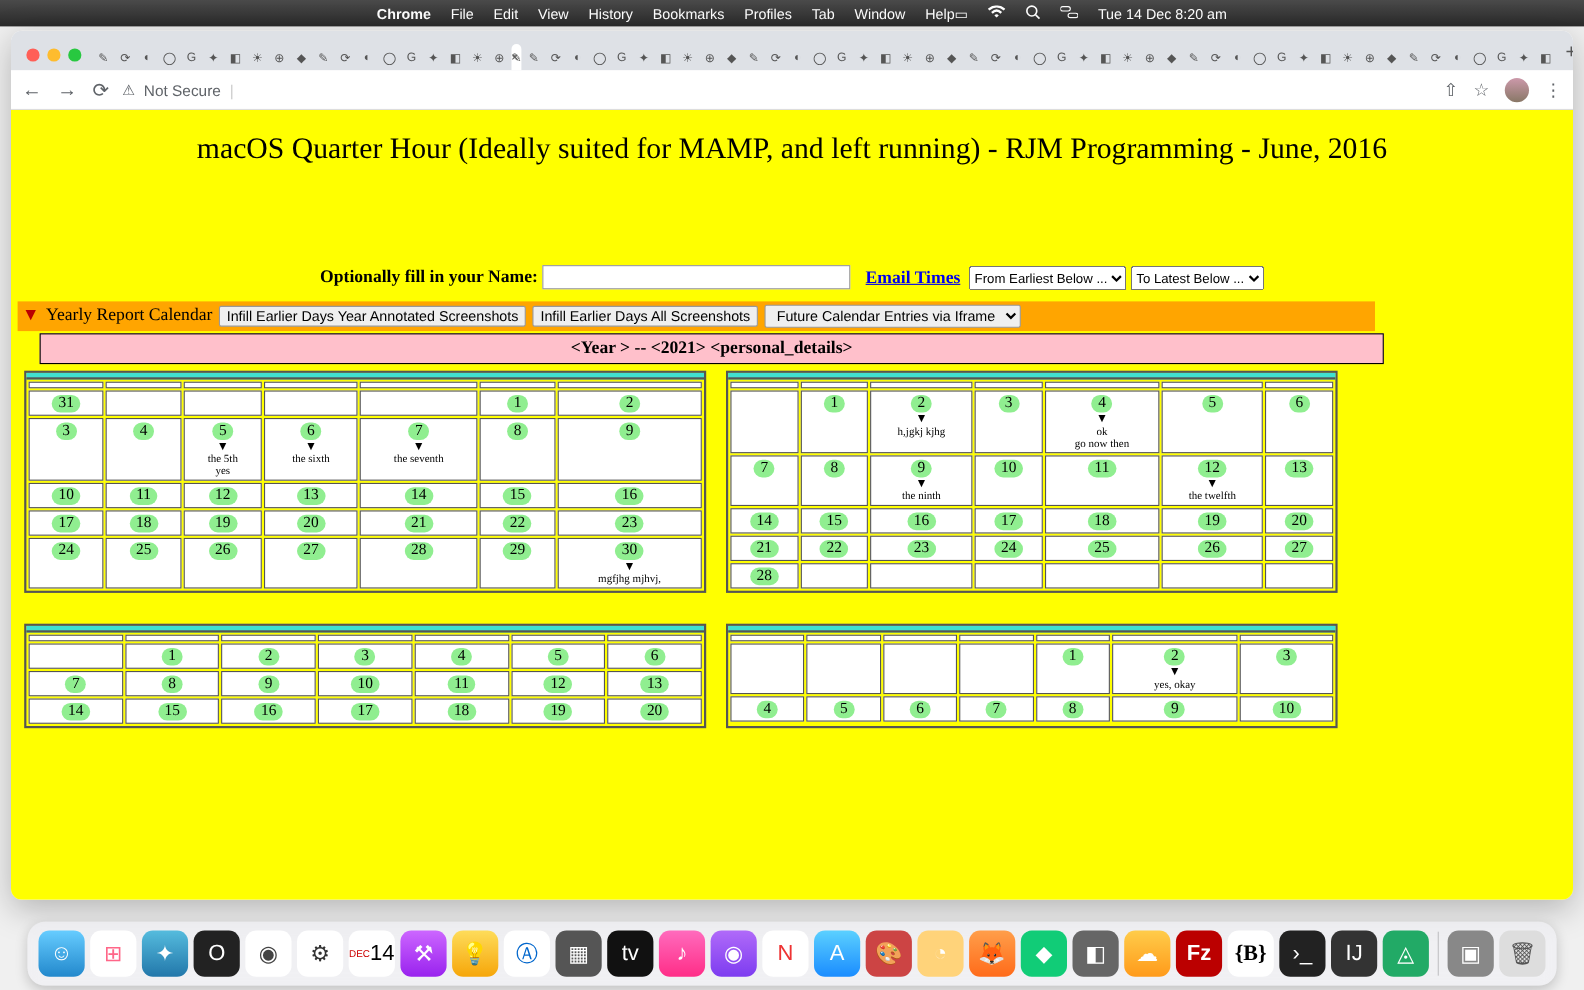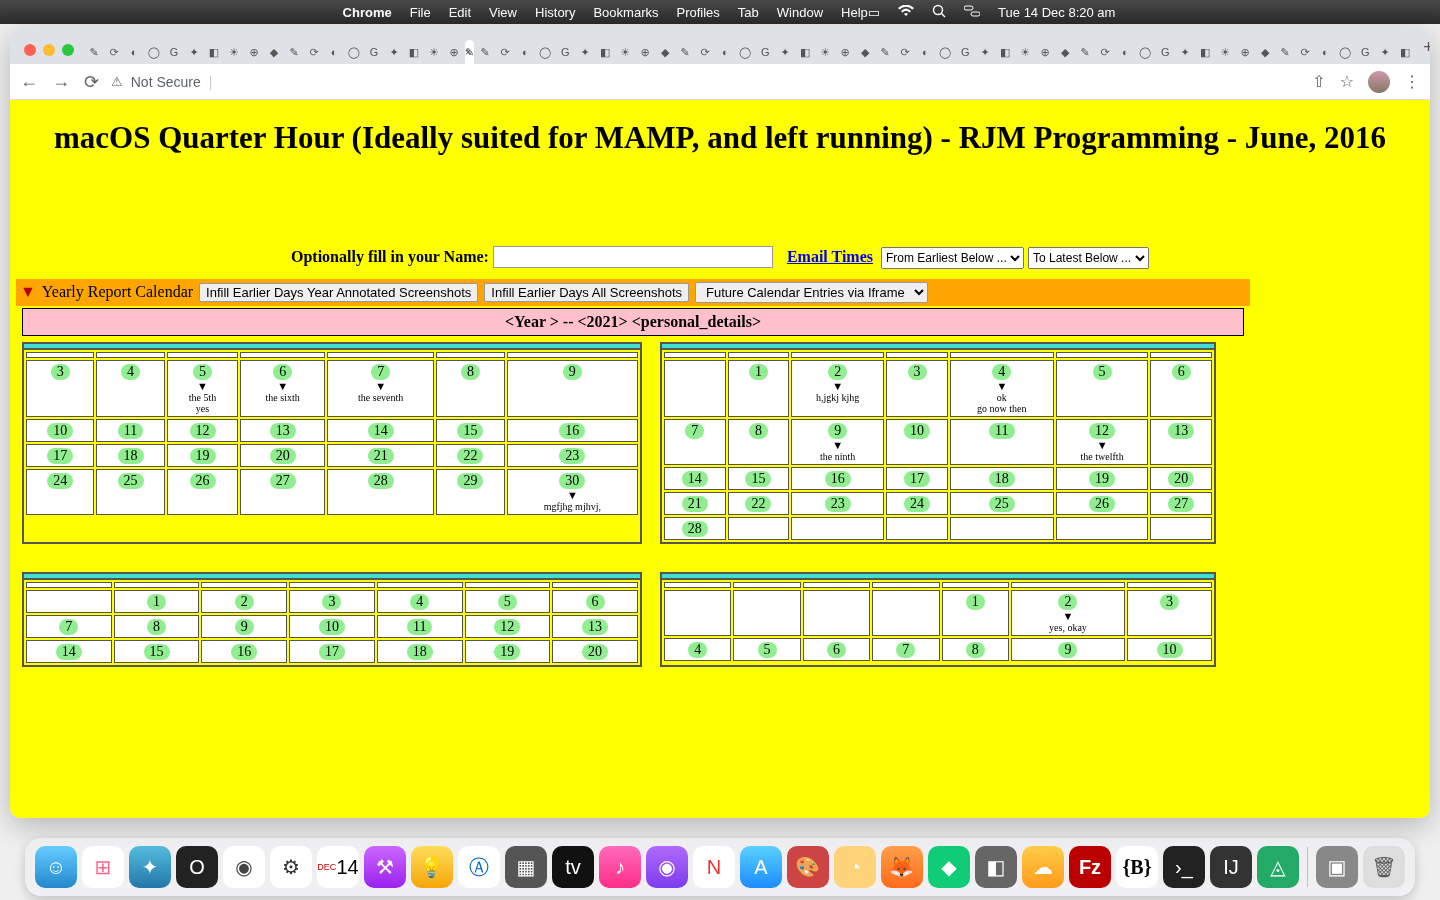--- a/index.html
+++ b/index.html
@@ -25,33 +25,33 @@
 .toolbar .navbtns { display:flex; gap: 14px; font-size: 18px; }
 .addrbar { flex:1; display:flex; align-items:center; gap: 8px; font-size: 14px; color:#5f6368; }
 .addrbar .warn { font-size: 13px; }
 .addrbar .sep { color:#ccc; }
 .addrbar .url { color:#202124; }
 .rightbtns { display:flex; gap: 14px; font-size: 16px; align-items:center; }
 .avatar { width: 22px; height: 22px; border-radius: 50%; background: linear-gradient(#c9a, #876); }
 
 
 .page { background: #ffff00; height: calc(100% - 72px); overflow: auto; padding: 0 6px 20px; }
-h1.title { text-align: center; font-family: "Times New Roman", serif; font-weight: bold; font-size: 31px; margin: 20px 4px 10px; }
+h1.title { text-align: center; font-family: "Times New Roman", serif; font-weight: normal; font-size: 27px; margin: 20px 4px 10px; }
 
 .formrow { text-align: center; margin: 90px 0 10px; font-family: "Times New Roman", serif; font-size: 16px; }
 .formrow b { font-weight: bold; }
 .formrow input[type=text] { width: 280px; height: 22px; border:1px solid #999; }
 .formrow .email { color: #00e; text-decoration: underline; font-weight: bold; margin: 0 4px 0 10px; }
 .formrow select { font-size: 12px; height: 22px; }
 
 .orangebar { background:#ffa500; padding: 3px 4px; display:flex; align-items:center; gap: 6px; font-family:"Times New Roman",serif; font-size: 16px; width: 1234px; }
 .orangebar .tri { color:#b00; }
 .orangebar button, .orangebar select { font-size: 13px; background:#efefef; border:1px solid #999; padding: 1px 6px; border-radius: 2px; }
 
-.pinkbar { background:#ffc0cb; text-align:center; font-family:"Times New Roman",serif; font-weight:bold; font-size:16px; padding: 4px 0; margin: 2px 6px 6px; border:1px solid #000; width: 1222px; }
+.pinkbar { background:#ffc0cb; text-align:center; font-family:"Times New Roman",serif; font-weight:bold; font-size:16px; padding: 4px 0; margin: 2px 20px 6px; border:1px solid #000; width: 1222px; }
 
 .calwrap { display:flex; gap: 18px; padding: 0 6px; flex-wrap: wrap; }
 .month { width: 620px; border: 2px solid #555; font-family:"Times New Roman",serif; font-size: 15px; }
 .month.narrow { width: 556px; }
 .month .mhead { background:#40e0d0; text-align:center; font-weight:bold; padding: 2px 0; border-bottom: 2px solid #555; }
 .mtable { width: 100%; border-collapse: separate; border-spacing: 2px; }
 .mtable th, .mtable td { border:1px solid #555; text-align:center; vertical-align: top; padding: 2px 3px; font-weight: normal; background:#fff; }
 .mtable th { font-size: 15px; white-space: nowrap; }
 .daynum { display:inline-block; background:#90ee90; border-radius: 10px; padding: 0 6px; font-size: 14px; }
 .note { font-size: 10px; }
@@ -230,20 +230,29 @@
           <table class="mtable">
             <tbody>
               <tr>
                 <th><sunday></sunday></th>
                 <th><monday></monday></th>
                 <th><tuesday></tuesday></th>
                 <th><wednesday></wednesday></th>
                 <th><thursday></thursday></th>
                 <th><friday></friday></th>
                 <th><saturday></saturday></th>
+              </tr>
+              <tr>
+                <td><span class="daynum">31</span></td>
+                <td></td>
+                <td></td>
+                <td></td>
+                <td></td>
+                <td><span class="daynum">1</span></td>
+                <td><span class="daynum">2</span></td>
               </tr>
               <tr>
                 <td><span class="daynum">3</span></td>
                 <td><span class="daynum">4</span></td>
                 <td><span class="daynum">5</span><div class="vee">▼</div><div class="note">the 5th</div><div class="note">yes</div></td>
                 <td><span class="daynum">6</span><div class="vee">▼</div><div class="note">the sixth</div></td>
                 <td><span class="daynum">7</span><div class="vee">▼</div><div class="note">the seventh</div></td>
                 <td><span class="daynum">8</span></td>
                 <td><span class="daynum">9</span></td>
               </tr>

